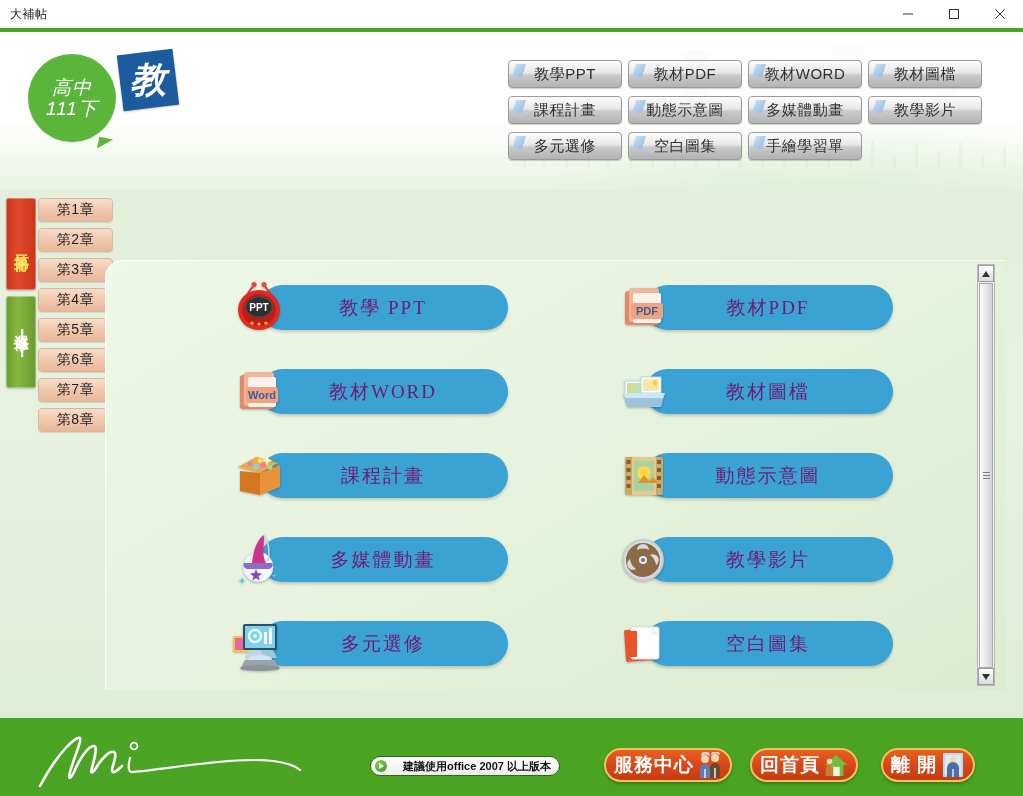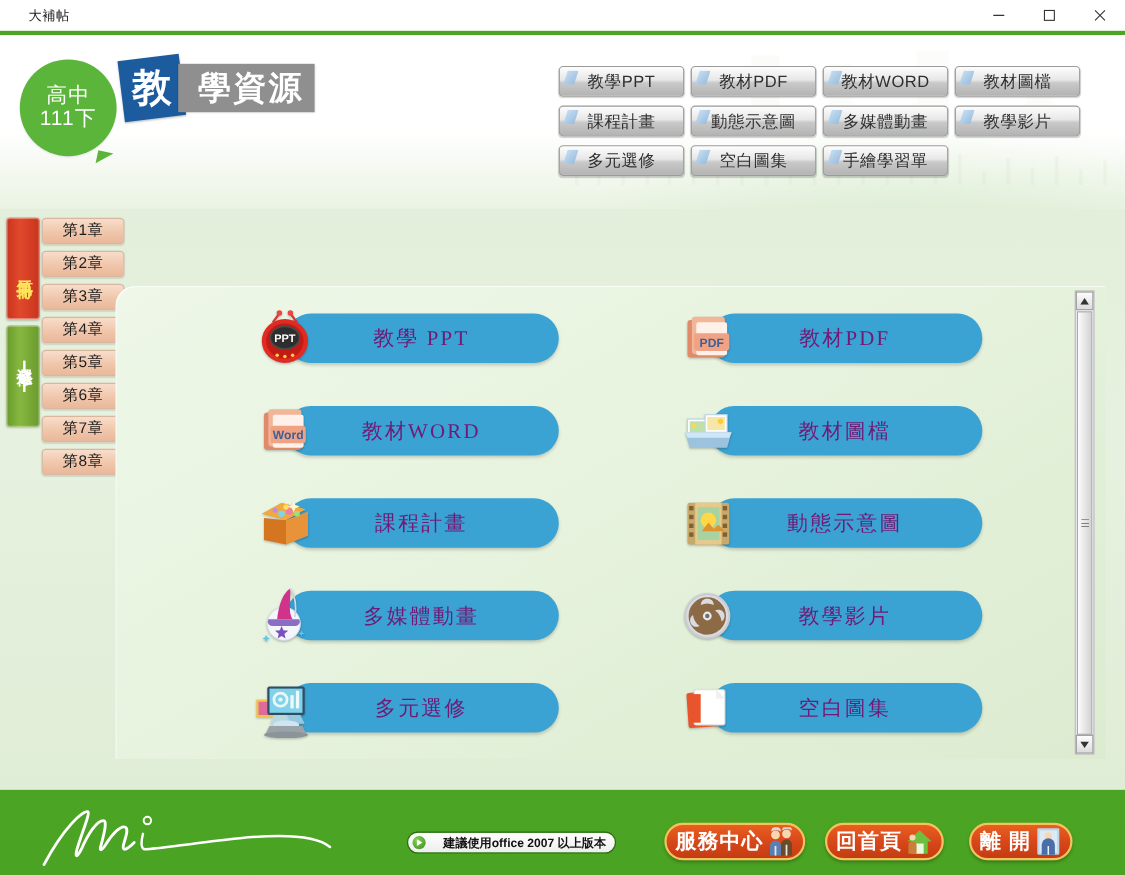--- a/index.html
+++ b/index.html
@@ -6,21 +6,21 @@
   html,body { width:1023px; height:796px; overflow:hidden; }
   body {
     font-family: "Liberation Sans", "DejaVu Sans", sans-serif;
     background:#ffffff;
     position:relative;
   }
 
   
   .titlebar{
     position:absolute; top:0; left:0; width:1023px; height:28px;
-    background:#ffffff; display:flex; align-items:center;padding-left:16px;
+    background:#ffffff; display:flex; align-items:center;
   }
   .titlebar .title{
     font-size:12px; color:#1a1a1a; margin-left:10px; letter-spacing:.5px;
   }
   .winbtns{ margin-left:auto; display:flex; height:28px; }
   .winbtn{
     width:46px; height:28px; display:flex; align-items:center; justify-content:center;
     font-size:12px; color:#2a2a2a; background:#fff; user-select:none;
   }
   .winbtn svg{ display:block; }
@@ -35,21 +35,21 @@
       radial-gradient(ellipse 420px 150px at 80% 120%, rgba(206,232,196,.55), rgba(206,232,196,0) 70%),
       linear-gradient(180deg,#ffffff 0%,#ffffff 55%,#f3f8ef 80%,#eaf3e3 100%);
     overflow:hidden;
   }
   .header .deco{
     position:absolute; right:0; top:10px; width:520px; height:140px;
     opacity:.5;
   }
 
   
-  .brand{ position:absolute; left:18px; top:12px; width:300px; height:140px;}
+  .brand{ position:absolute; left:28px; top:12px; width:300px; height:140px;font-style:italic;}
   .bubble{
     position:absolute; left:0; top:10px; width:88px; height:88px; border-radius:50%;
     background:#5cb53b; color:#fff; display:flex; flex-direction:column;
     align-items:center; justify-content:center; line-height:1.12;
     font-size:19px; letter-spacing:1px;
     box-shadow:0 1px 2px rgba(0,0,0,.10);
   }
   .bubble .b1{ font-size:19px; }
   .bubble .b2{ font-size:19px; }
   .bubble:after{
@@ -275,21 +275,20 @@
   </svg>
 
   <div class="brand">
     <div class="bubble">
       <div class="b1">高中</div>
       <div class="b2">111下</div>
     </div>
     <div class="jiao">
       <span>教</span>
     </div>
-    <div class="xueziyuan">學資源</div>
   </div>
 
   <div class="navgrid">
     <div class="navbtn">教學PPT</div>
     <div class="navbtn">教材PDF</div>
     <div class="navbtn">教材WORD</div>
     <div class="navbtn">教材圖檔</div>
     <div class="navbtn">課程計畫</div>
     <div class="navbtn">動態示意圖</div>
     <div class="navbtn">多媒體動畫</div>

